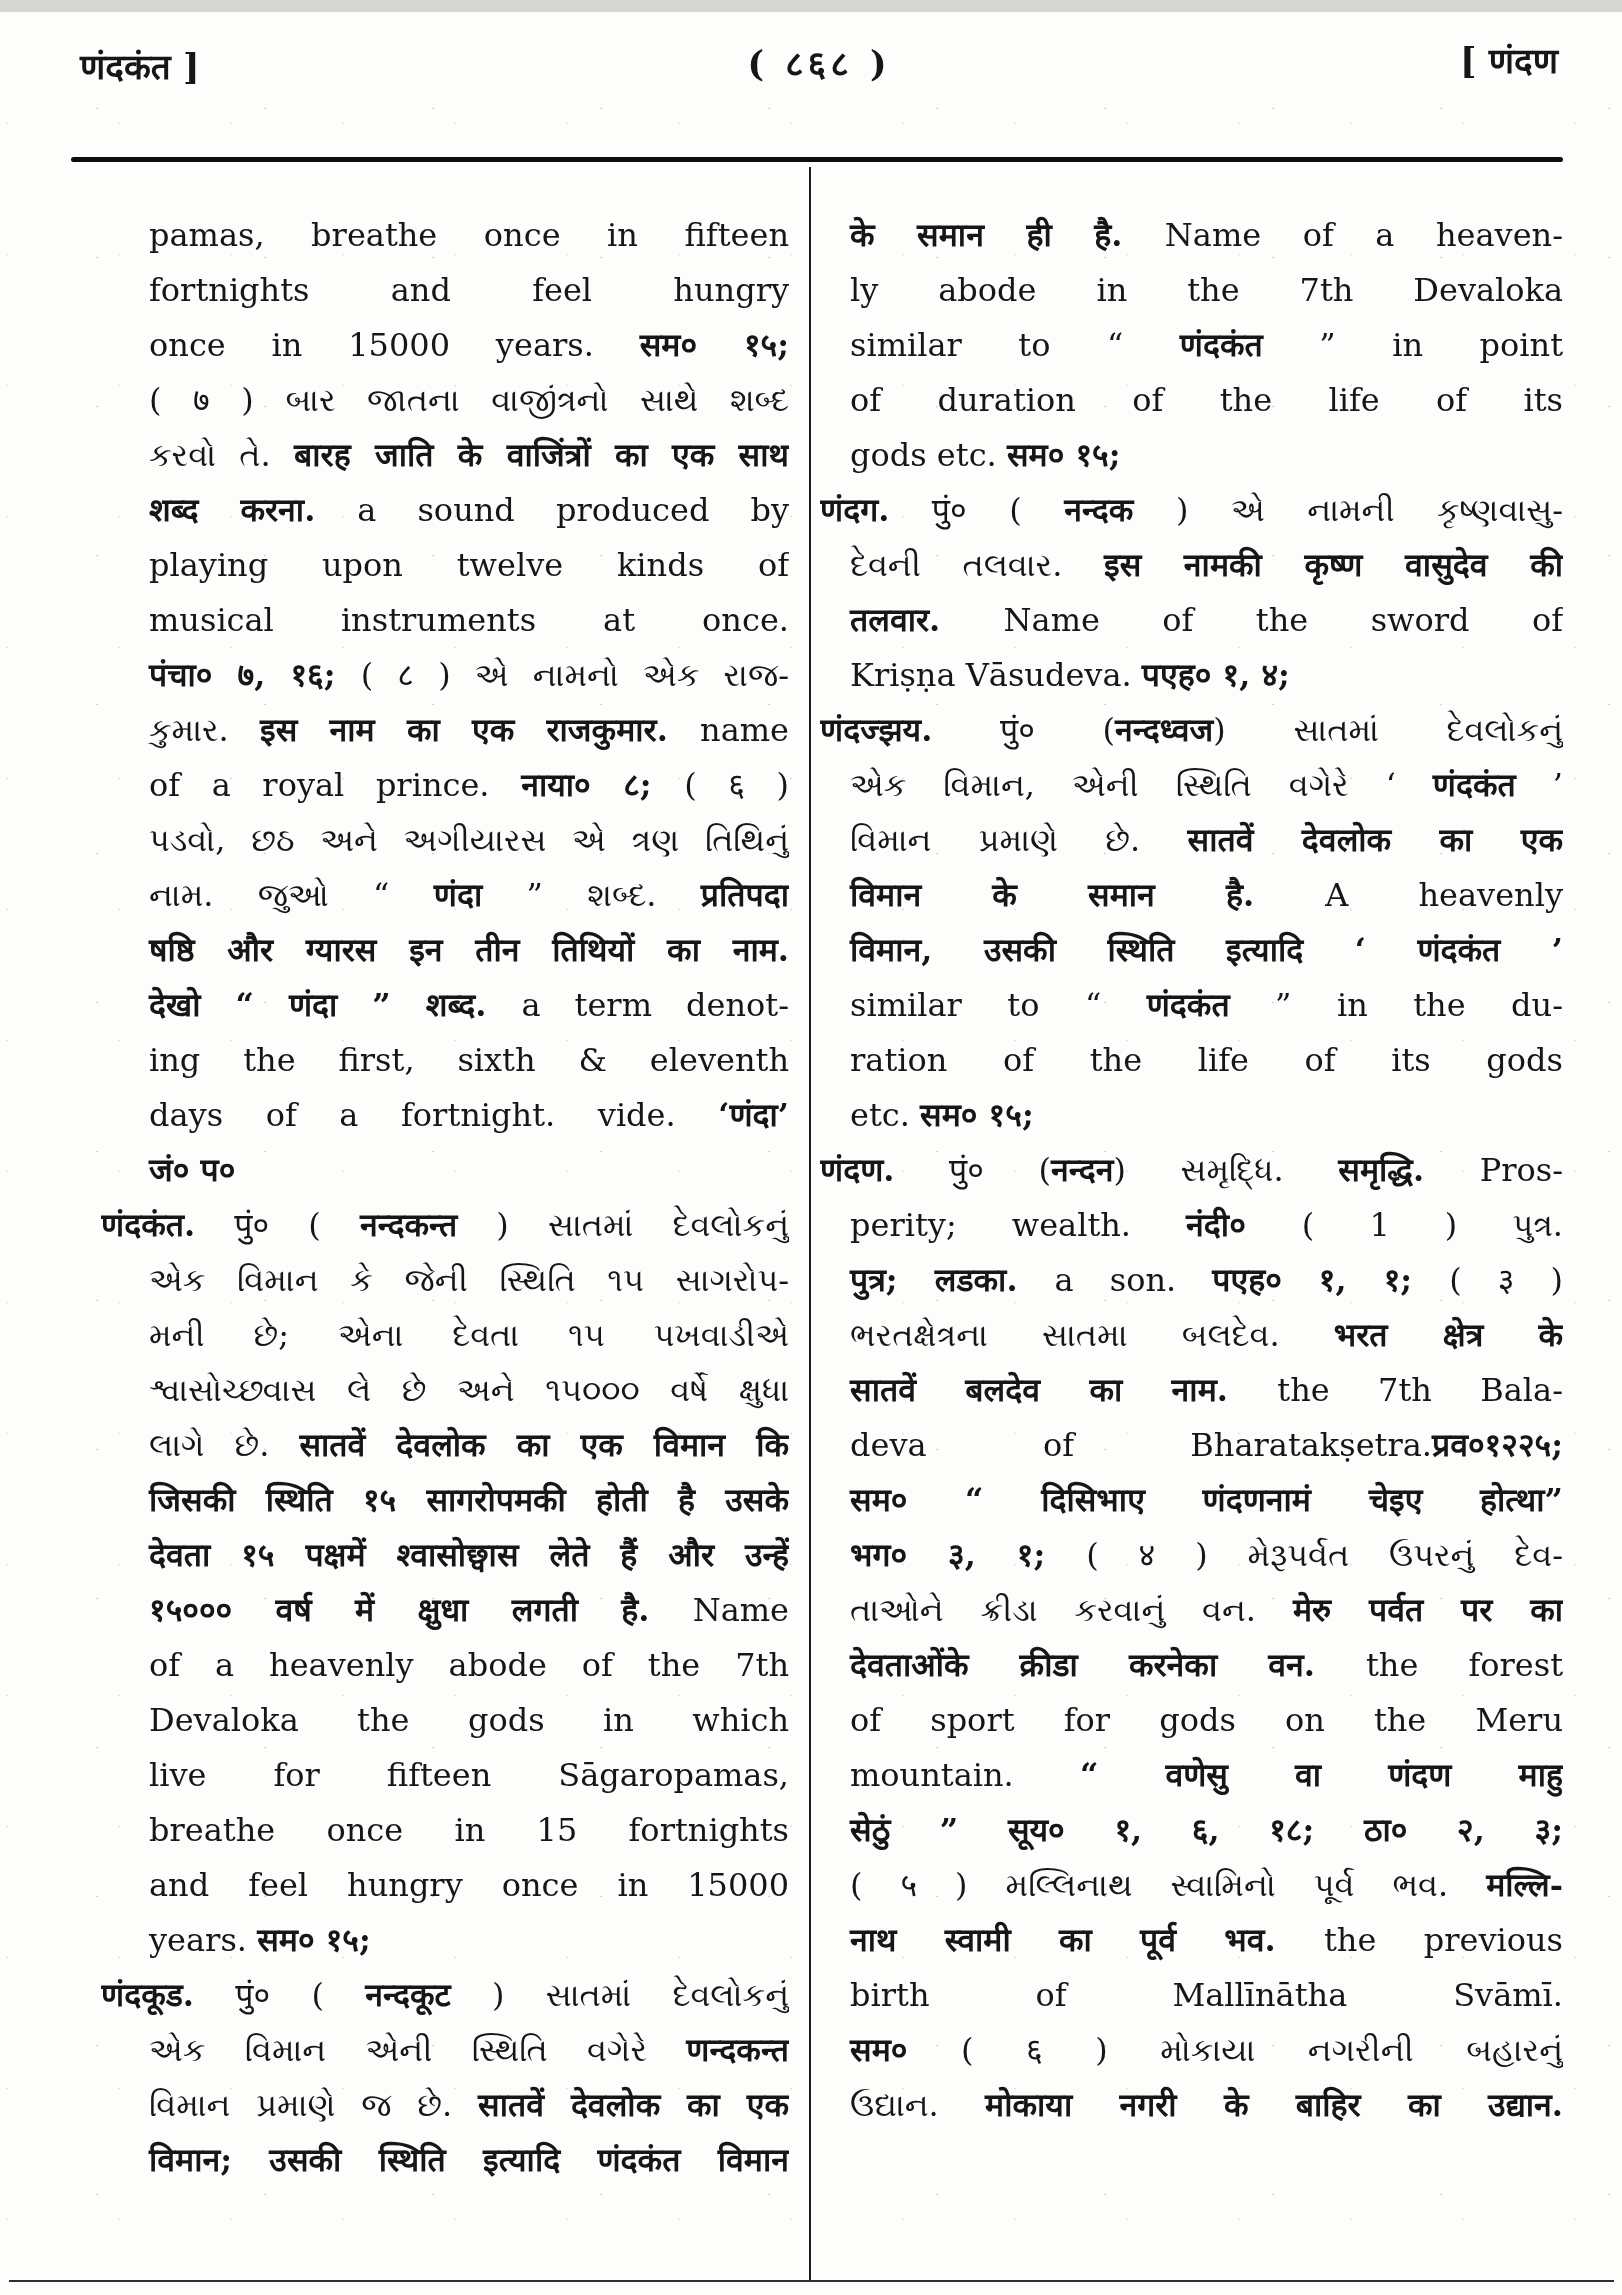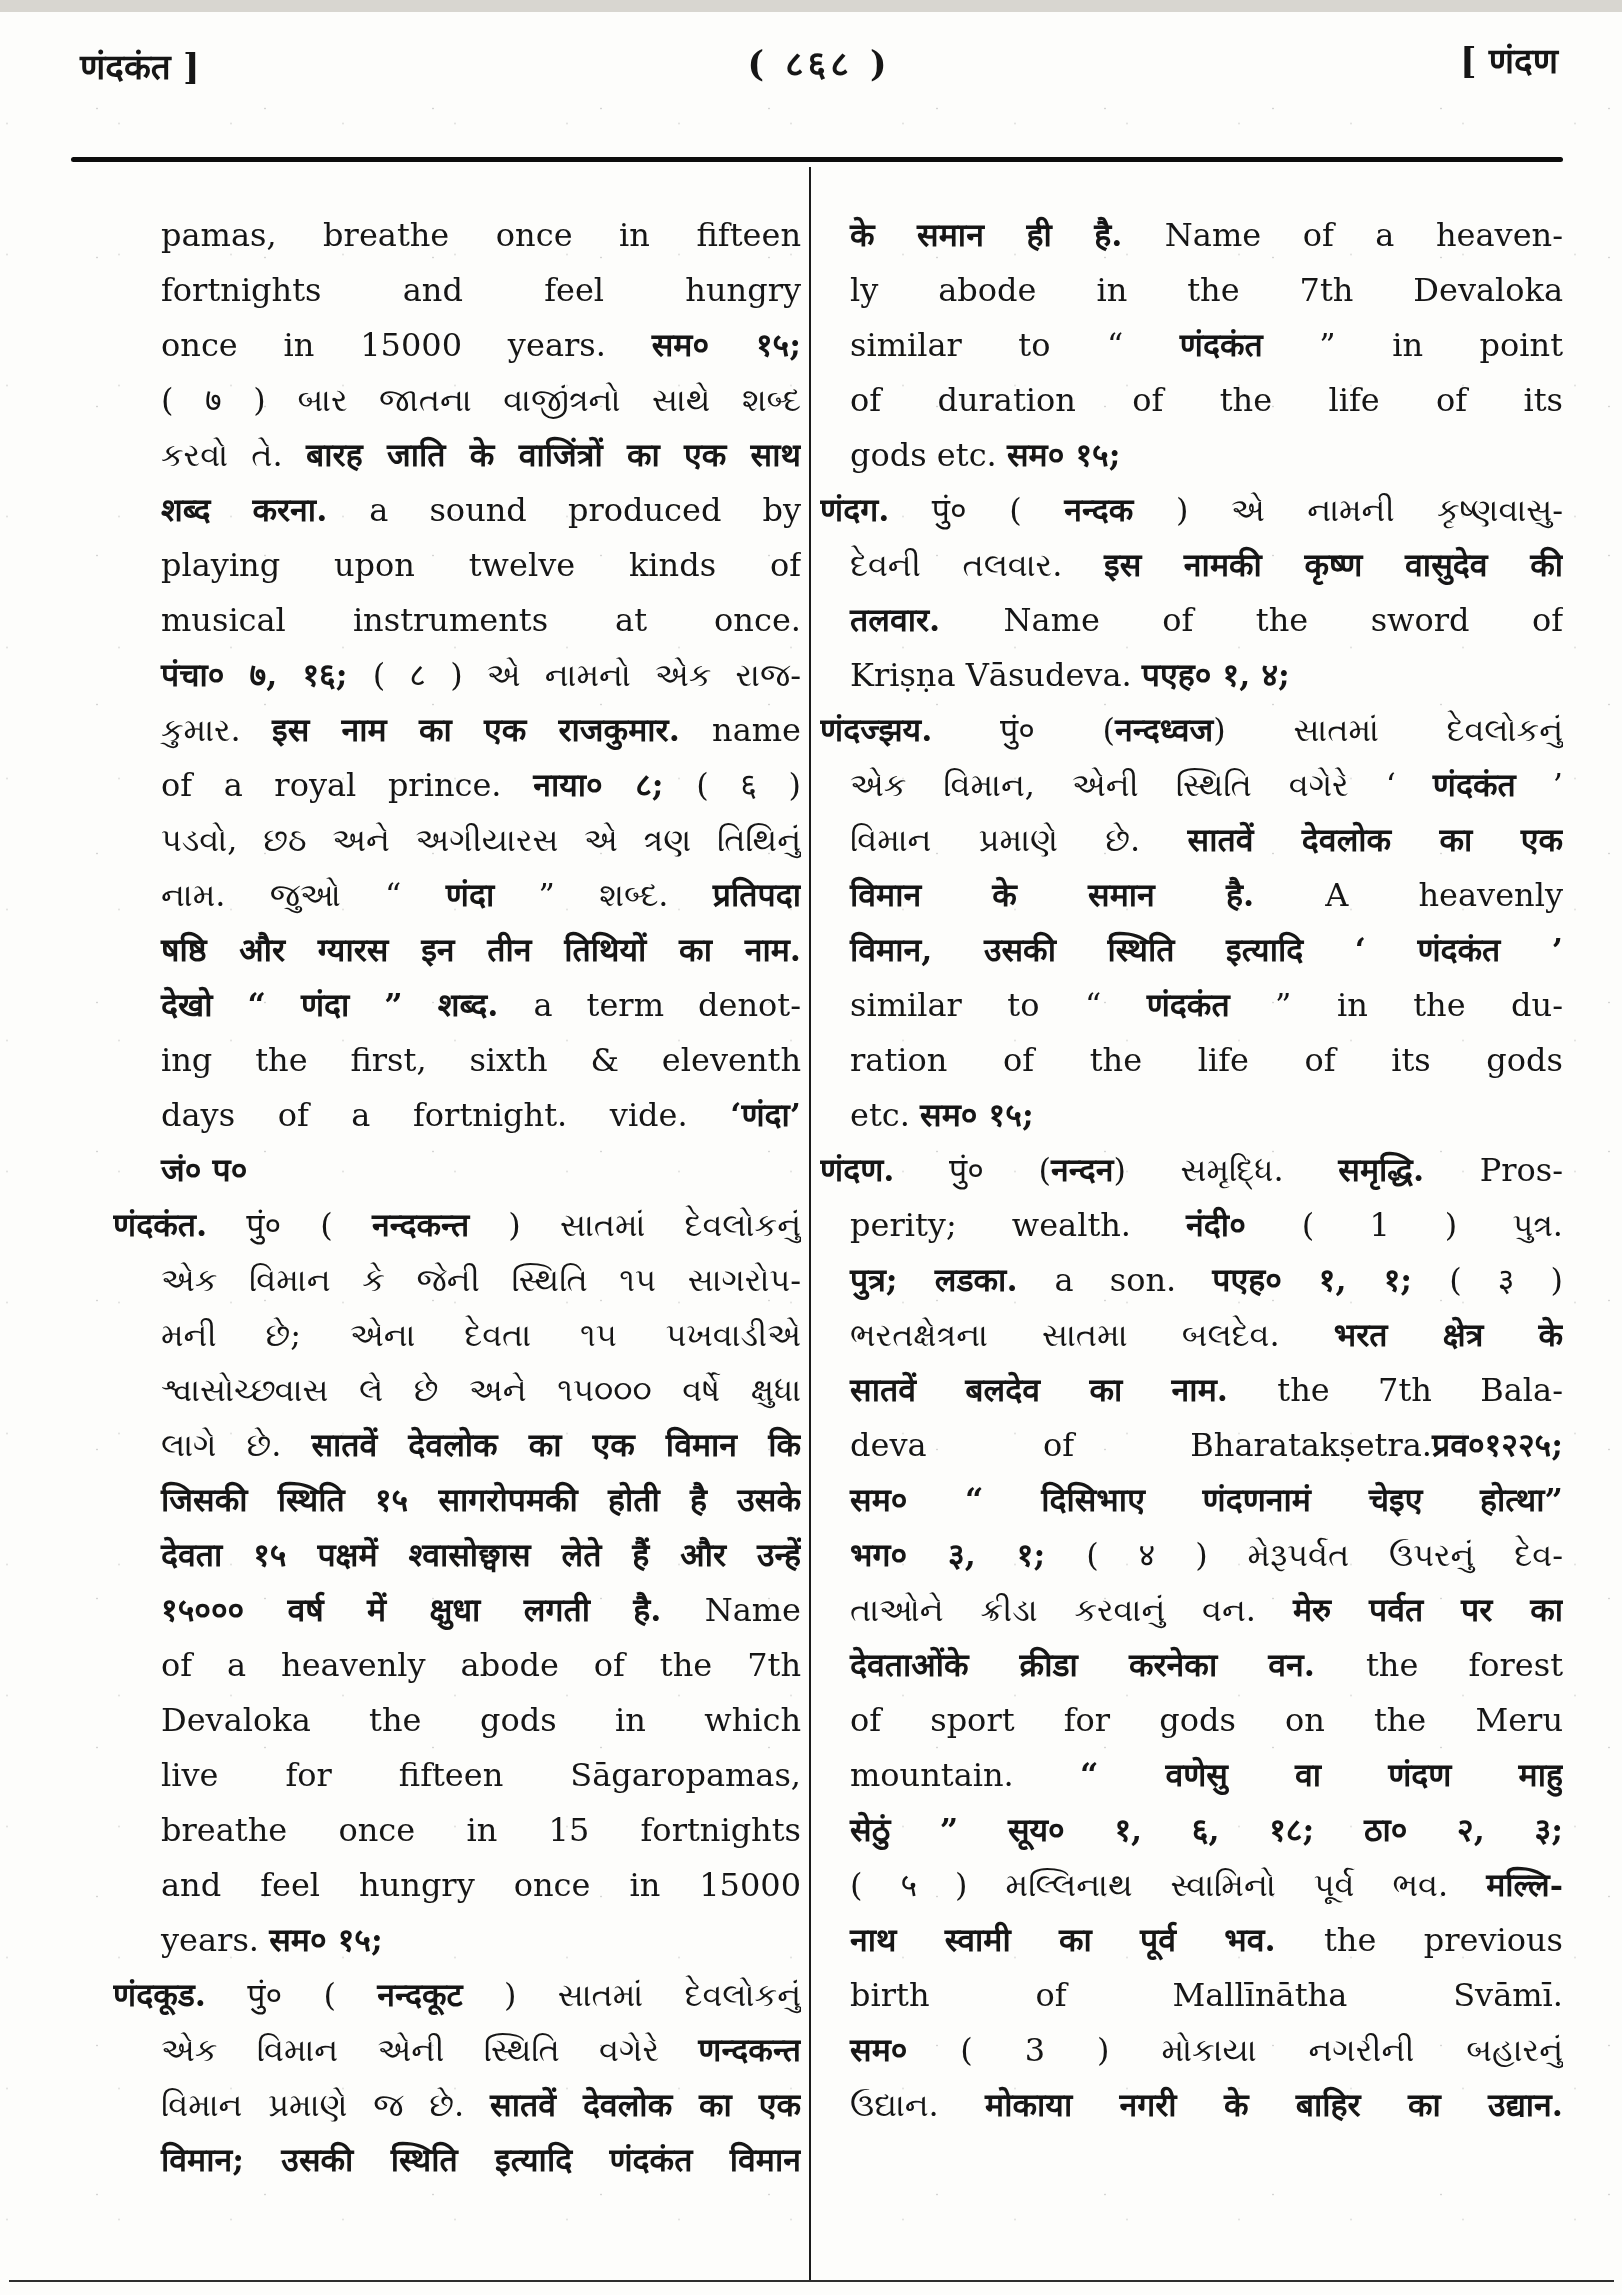--- a/index.html
+++ b/index.html
@@ -15,21 +15,21 @@
     color:#161616;
     overflow:hidden;
   }
   .hdr-left  { position:absolute; top:30px;  left:80px;  font-size:35px; font-weight:bold; }
   .hdr-center{ position:absolute; top:27px;  left:642px;  width:249px; text-align:right; font-size:35px; font-weight:bold; letter-spacing:4.5px; }
   .hdr-right { position:absolute; top:24px;  right:65px;  font-size:35px; font-weight:bold; }
   .rule-top    { position:absolute; left:71px;  top:145px;  width:1492px; height:5.3px;  background:#0d0d0d; border-radius:3px; }
   .rule-vert   { position:absolute; left:809px; top:155px; width:2.3px;   height:2114px; background:#1c1c1c; }
   .rule-bottom { position:absolute; left:9px;  top:2268px; width:1605px; height:2.3px;  background:#2e2e2e; }
   .col { position:absolute; top:196px; }
-  .col-left  { left:113px;  width:688px; }
+  .col-left  { left:101px;  width:688px; }
   .col-right { left:820px; width:743px; }
   .line { height:55px; line-height:55px; font-size:32px; overflow:hidden; }
   .line b { font-weight:bold; }
   .col-left  .line.ind { padding-left:48px; }
   .col-right .line.ind { padding-left:30px; }
   .line.just { text-align:justify; text-align-last:justify; }
 </style>
 </head>
 <body>
 
@@ -107,17 +107,17 @@
       <div class="line ind just"><b>सम० “ दिसिभाए णंदणनामं चेइए होत्था”</b></div>
       <div class="line ind just"><b>भग० ३, १; </b><span>( ४ ) મેરૂપર્વત ઉપરનું દેવ-</span></div>
       <div class="line ind just"><span>તાઓને ક્રીડા કરવાનું વન. </span><b>मेरु पर्वत पर का</b></div>
       <div class="line ind just"><b>देवताओंके क्रीडा करनेका वन. </b><span>the forest</span></div>
       <div class="line ind just"><span>of sport for gods on the Meru</span></div>
       <div class="line ind just"><span>mountain. </span><b>“ वणेसु वा णंदण माहु</b></div>
       <div class="line ind just"><b>सेठुं ” सूय० १, ६, १८; ठा० २, ३;</b></div>
       <div class="line ind just"><span>( ५ ) મલ્લિનાથ સ્વામિનો પૂર્વ ભવ. </span><b>मल्लि-</b></div>
       <div class="line ind just"><b>नाथ स्वामी का पूर्व भव. </b><span>the previous</span></div>
       <div class="line ind just"><span>birth of Mallīnātha Svāmī.</span></div>
-      <div class="line ind just"><b>सम० </b><span>( 3 ) મોકાયા નગરીની બહારનું</span></div>
+      <div class="line ind just"><b>सम० </b><span>( ६ ) મોકાયા નગરીની બહારનું</span></div>
       <div class="line ind just"><span>ઉદ્યાન. </span><b>मोकाया नगरी के बाहिर का उद्यान.</b></div>
     </div>
 </div>
 
 
 </body></html>

